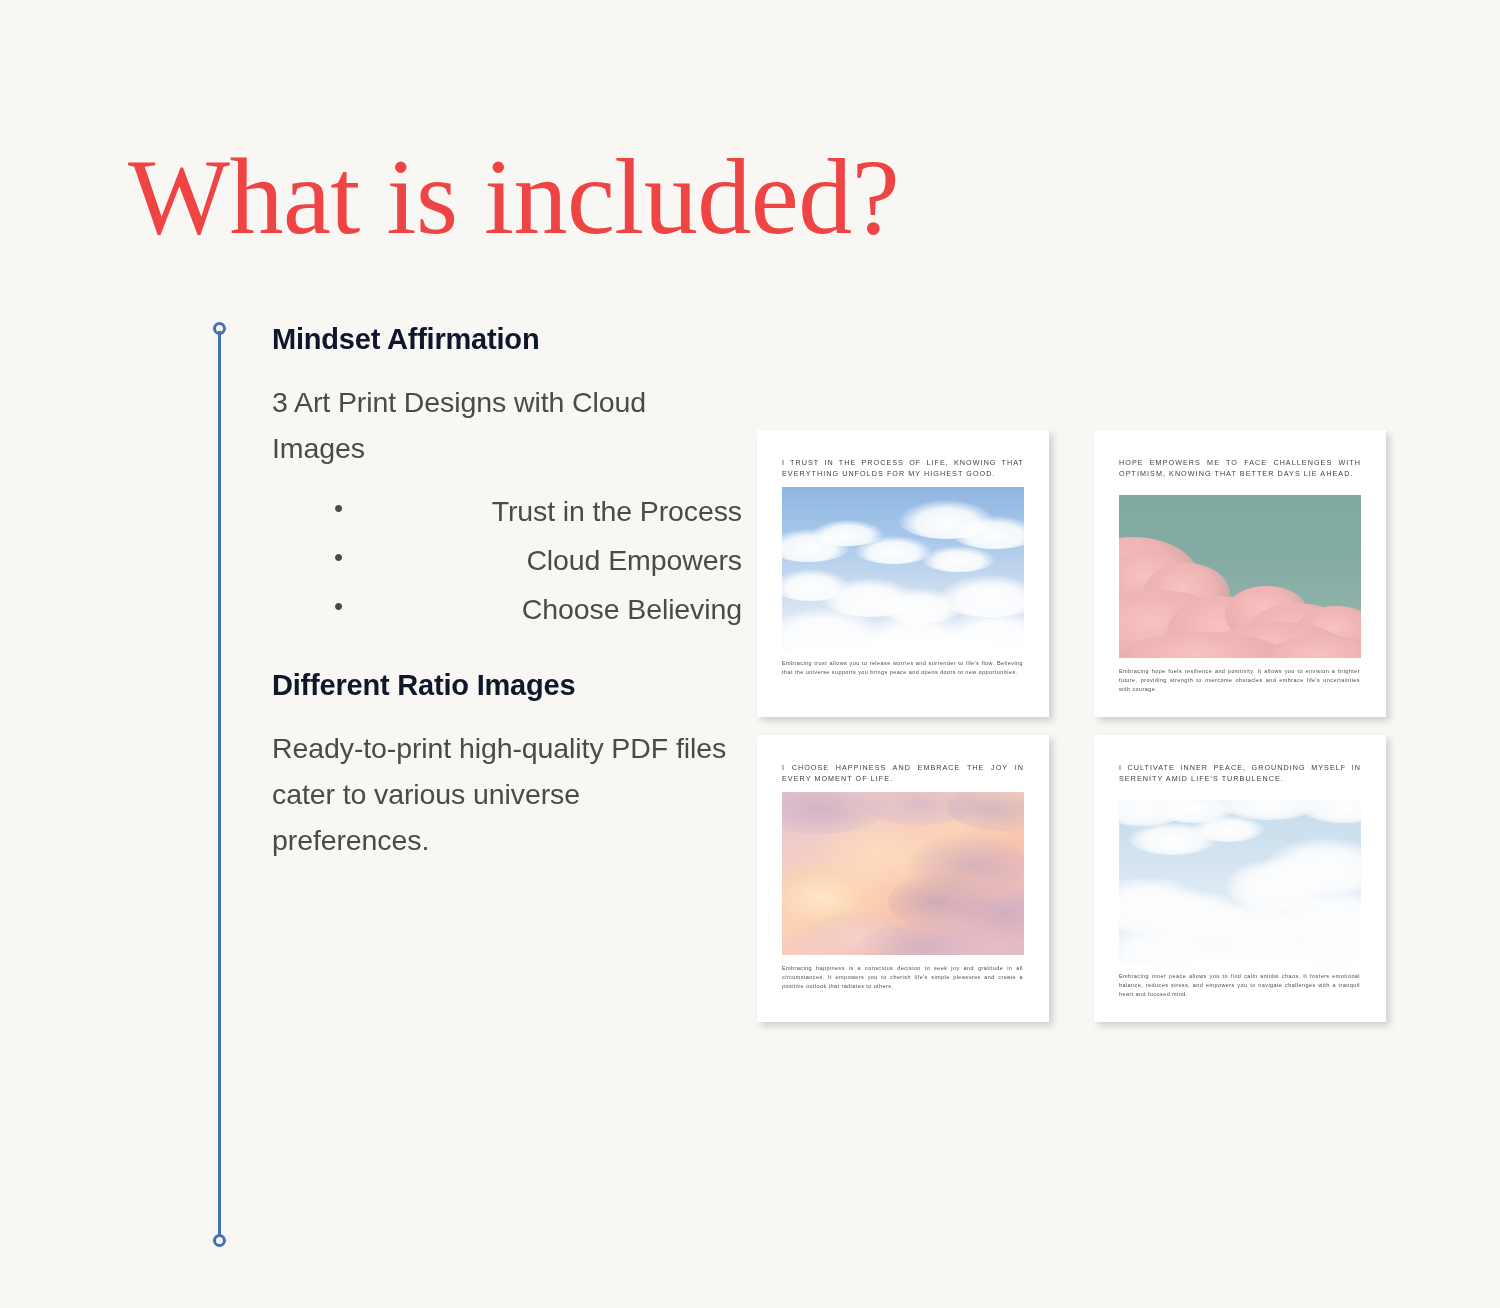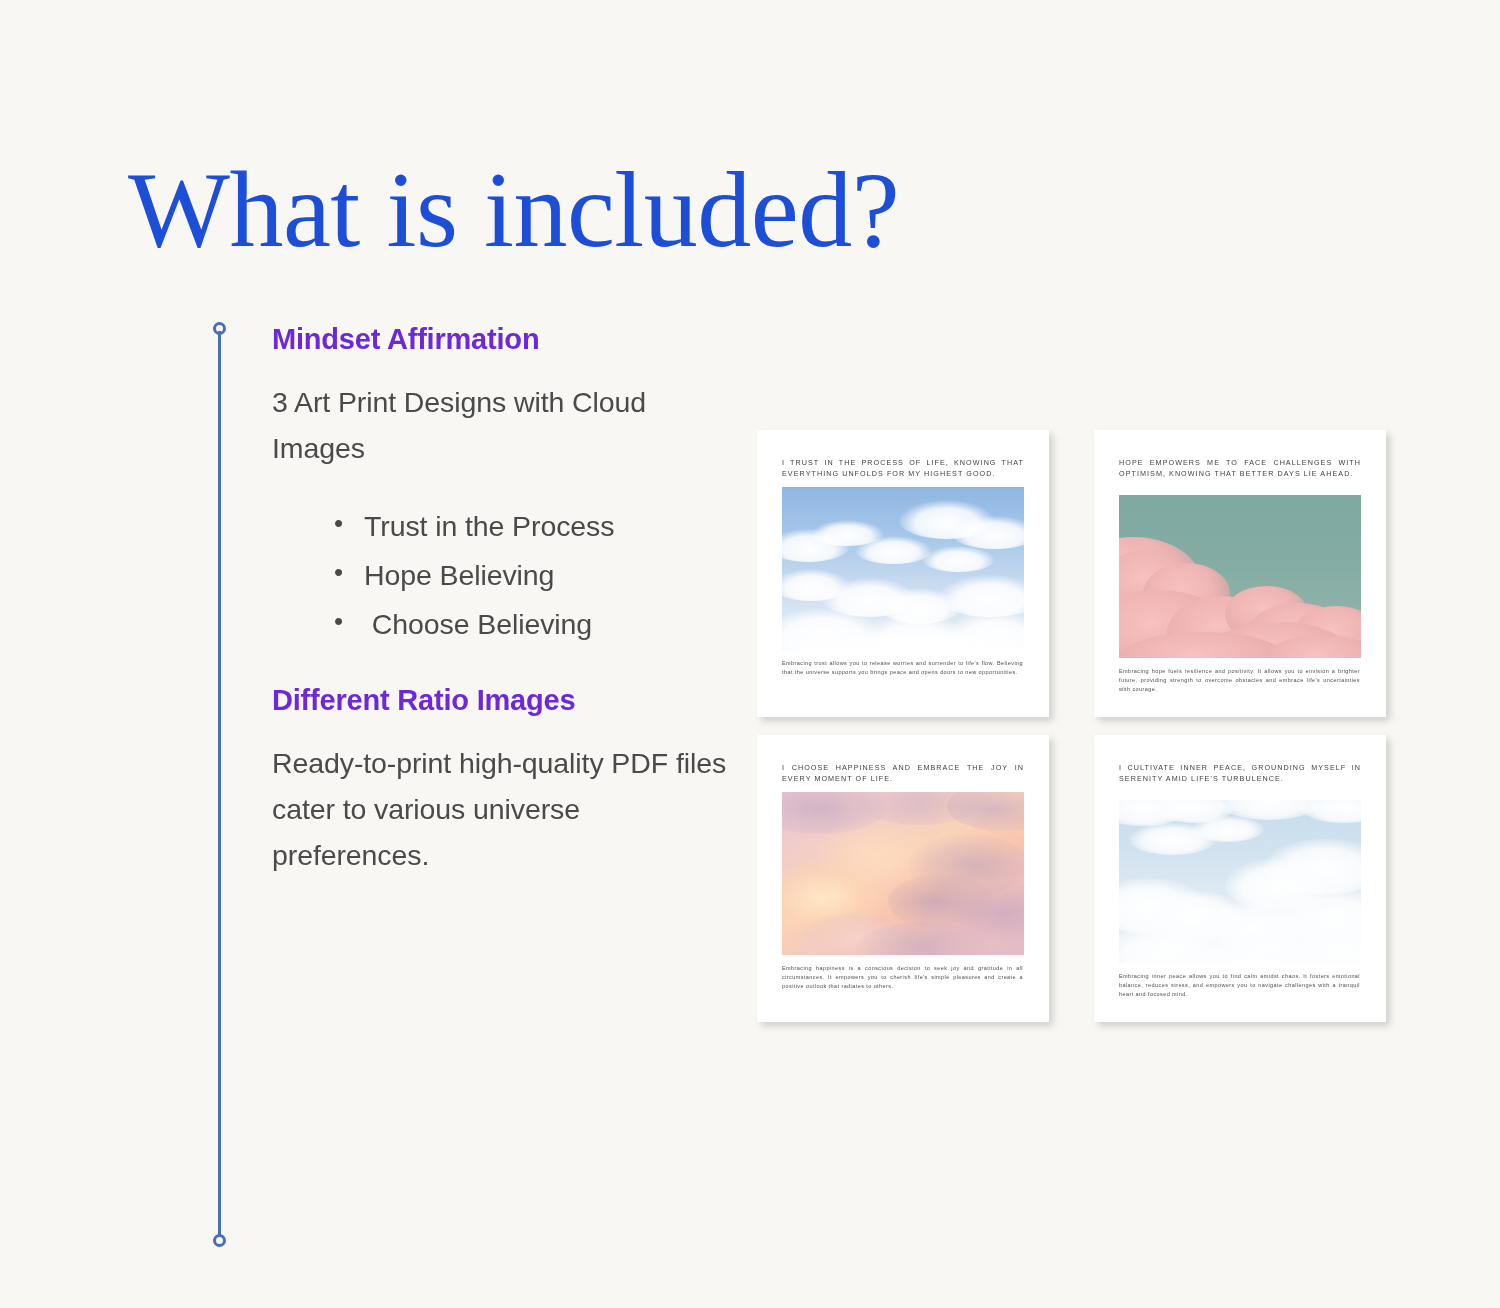--- a/index.html
+++ b/index.html
@@ -16,26 +16,26 @@
     position: relative;
     width: 1500px;
     height: 1308px;
     background: #f8f7f4;
   }
 
   
   .page-title {
     position: absolute;
     left: 128px;
-    top: 156px;
+    top: 143px;
     font-family: "Liberation Serif", "DejaVu Serif", serif;
     font-size: 108px;
     line-height: 1.0;
     font-weight: 400;
-    color: #1d4ed8;
+    color: #ef4444;
     letter-spacing: -0.5px;
     white-space: nowrap;
   }
 
   
   .timeline {
     position: absolute;
     left: 211px;
     top: 322px;
     width: 18px;
@@ -65,37 +65,38 @@
   .content {
     position: absolute;
     left: 272px;
     top: 322px;
     width: 470px;
   }
 
   .section-heading {
     font-size: 29px;
     font-weight: 700;
-    color: #6d28d9;
+    color: #0f172a;
     letter-spacing: -0.2px;
     line-height: 1.2;
   }
 
   .section-body {
     font-size: 28.5px;
     line-height: 1.62;
     color: #4a4a4a;
     font-weight: 400;
     margin-top: 22px;
     letter-spacing: -0.1px;
   }
 
   ul.bullets {
     list-style: none;
-    margin-top: 31px;
+    margin-top: 16px;
+    text-align: right;
   }
   ul.bullets li {
     position: relative;
     font-size: 28.5px;
     line-height: 1.72;
     color: #4a4a4a;
     padding-left: 92px;
     letter-spacing: -0.1px;
     white-space: pre;
   }
@@ -218,21 +219,21 @@
     <span class="timeline-dot bottom"></span>
   </div>
 
   <div class="content">
 
     <section class="section1">
       <h2 class="section-heading">Mindset Affirmation</h2>
       <p class="section-body">3 Art Print Designs with Cloud Images</p>
       <ul class="bullets">
         <li>Trust in the Process</li>
-        <li>Hope Believing</li>
+        <li>Cloud Empowers</li>
         <li> Choose Believing</li>
       </ul>
     </section>
 
     <section class="section2">
       <h2 class="section-heading">Different Ratio Images</h2>
       <p class="section-body">Ready-to-print high-quality PDF files cater to various universe preferences.</p>
     </section>
 
   </div>

